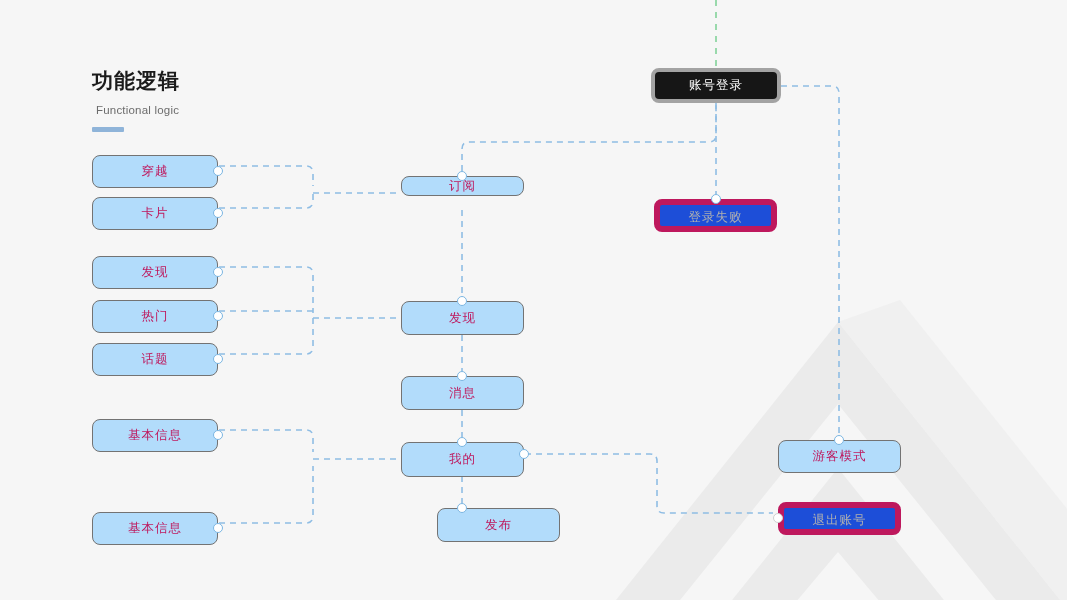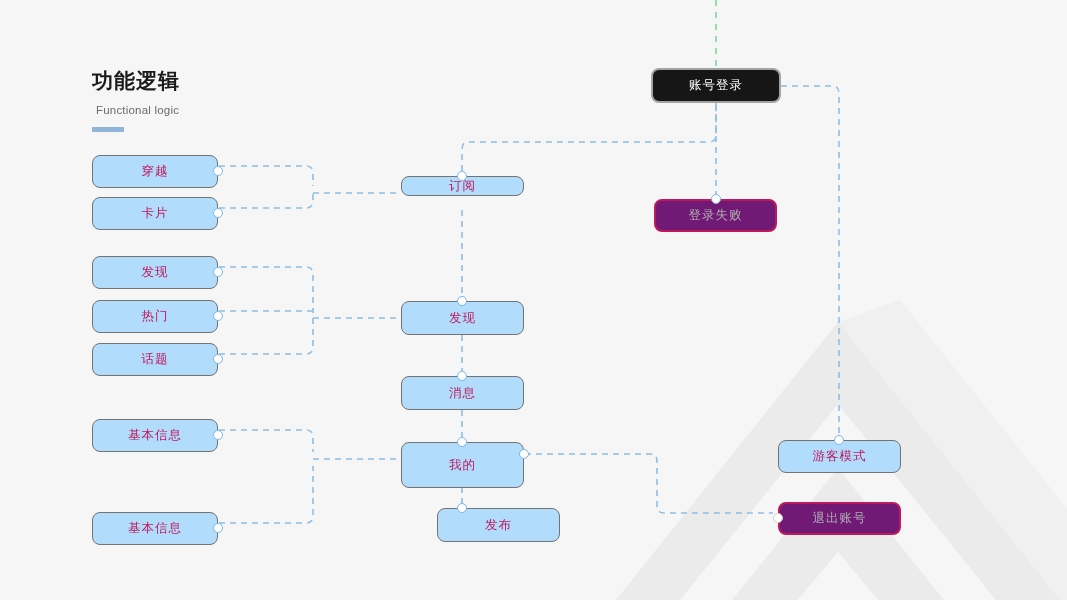--- a/index.html
+++ b/index.html
@@ -78,27 +78,28 @@
     z-index: 2;
     white-space: nowrap;
   }
   .node.blue {
     background: #b2dcfb;
     border: 1px solid #737373;
     color: #be185d;
   }
   .node.dark {
     background: #161616;
-    border: 2px solid #a3a3a3;
+    border: 4px solid #a3a3a3;
     color: #ffffff;
   }
   .node.ghost {
-    background: #701a75;
-    border: 2px solid #be185d;
+    background: #1d4ed8;
+    border: 6px solid #be185d;
     color: #b0b0b0;
+    align-items: flex-end;
   }
 
   
   .dot {
     position: absolute;
     width: 10px;
     height: 10px;
     box-sizing: border-box;
     border-radius: 50%;
     background: #ffffff;
@@ -183,21 +184,21 @@
 
   <div class="node blue" style="left:401px; top:176px; width:123px; height:20px;">
     <span>订阅</span>
   </div>
   <div class="node blue" style="left:401px; top:301px; width:123px; height:34px;">
     <span>发现</span>
   </div>
   <div class="node blue" style="left:401px; top:376px; width:123px; height:34px;">
     <span>消息</span>
   </div>
-  <div class="node blue" style="left:401px; top:442px; width:123px; height:46px;">
+  <div class="node blue" style="left:401px; top:442px; width:123px; height:35px;">
     <span>我的</span>
   </div>
   <div class="node blue" style="left:401px; top:508px; width:123px; height:34px;margin-left:36px;">
     <span>发布</span>
   </div>
 
   <div class="node dark" style="left:651px; top:68px; width:130px; height:35px;">
     <span>账号登录</span>
   </div>
   <div class="node ghost" style="left:654px; top:199px; width:123px; height:33px;">

